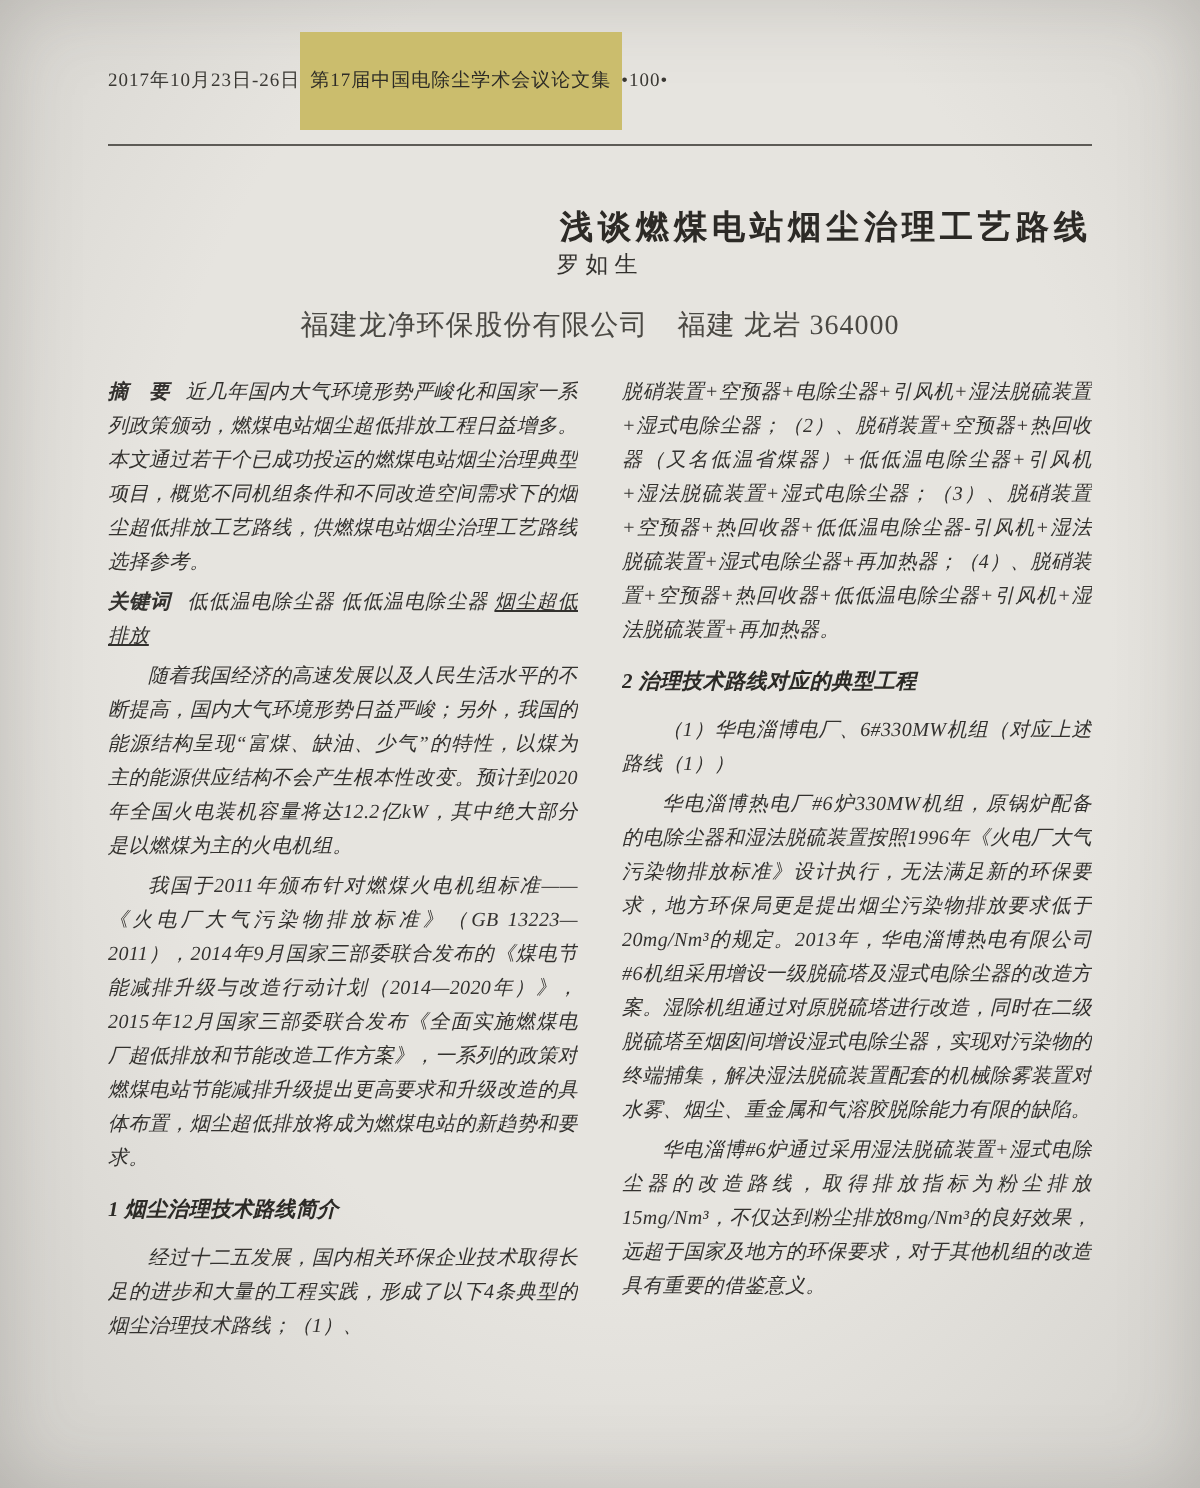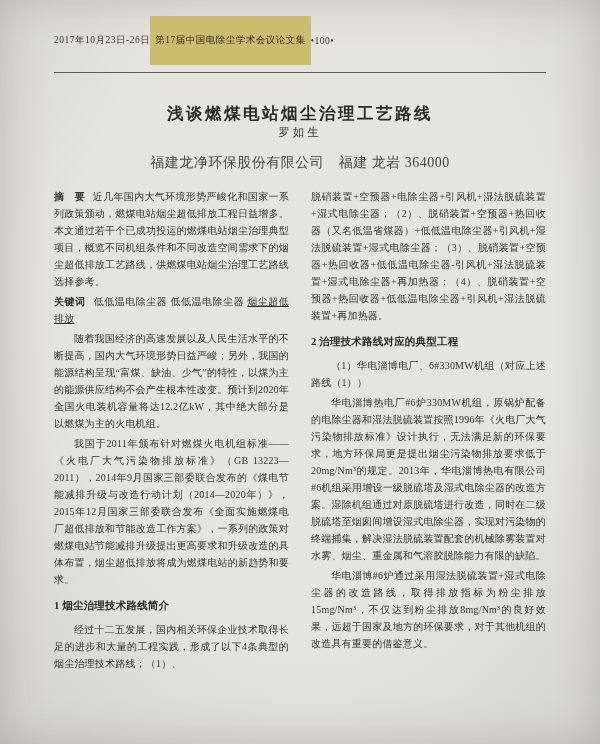--- a/index.html
+++ b/index.html
@@ -25,21 +25,21 @@
     padding-bottom: 7px;
     border-bottom: 1.5px solid #5d5b56;
     color: #3a3833;
   }
   .header .hl {
     background: #cbbd6d;
     padding: 18px 5px;
     color: #2e2c26;
   }
   .title {
-    text-align: center;
+    text-align: right;
     font-size: 16.5px;
     font-weight: bold;
     letter-spacing: 2.5px;
     margin-top: 30px;
     color: #2c2a26;
   }
   .author {
     text-align: center;
     font-size: 11.5px;
     letter-spacing: 3px;
@@ -50,20 +50,21 @@
     letter-spacing: 0.5px;
     margin-top: 14px;
     color: #4a4843;
   }
   .columns {
     display: flex;
     gap: 22px;
     margin-top: 16px;
     height: 545px;
     overflow: hidden;
+    font-style: italic;
   }
   .col {
     flex: 1 1 0;
     font-size: 10px;
     line-height: 1.7;
     text-align: justify;
     letter-spacing: 0.2px;
     overflow: hidden;
   }
   .col p { margin-bottom: 3px; }

